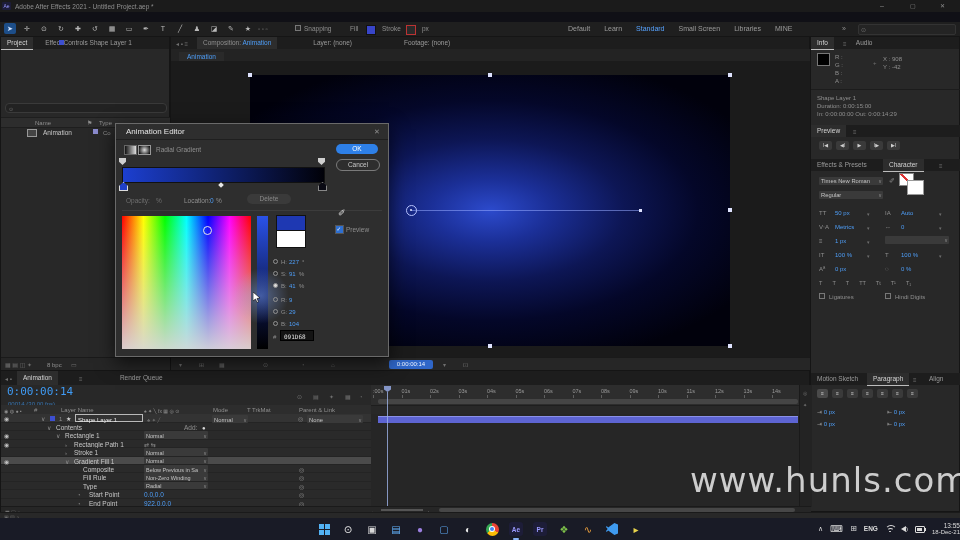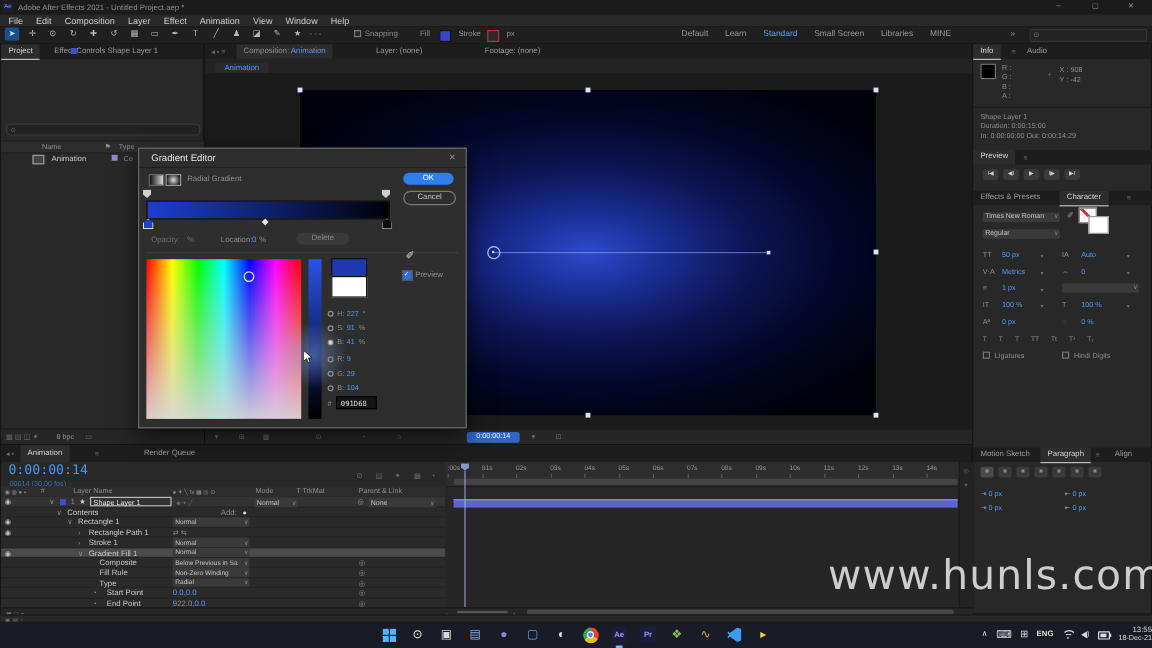--- a/index.html
+++ b/index.html
@@ -72,31 +72,20 @@
 <div id="app">
 
   <div id="titlebar">
     <span class="g" style="left:2px;top:2px;width:9px;height:8px;background:#1d1d38;color:#9a9aff;font-size:5px;line-height:8px;text-align:center;border-radius:1px">Ae</span>
     <span class="g t65 dim" style="left:15px;top:3px">Adobe After Effects 2021 - Untitled Project.aep *</span>
     <span class="g t7 dim" style="left:880px;top:2px">–</span>
     <span class="g t6 dim" style="left:910px;top:2px">▢</span>
     <span class="g t6 dim" style="left:940px;top:2px">✕</span>
   </div>
 
-  <div id="menubar">
-      <span class="mi">File</span>
-      <span class="mi">Edit</span>
-      <span class="mi">Composition</span>
-      <span class="mi">Layer</span>
-      <span class="mi">Effect</span>
-      <span class="mi">Animation</span>
-      <span class="mi">View</span>
-      <span class="mi">Window</span>
-      <span class="mi">Help</span>
-    </div>
 
   <div id="toolbar">
     <div id="tools">
         <span class="tool active">➤</span>
         <span class="tool">✛</span>
         <span class="tool">⊙</span>
         <span class="tool">↻</span>
         <span class="tool">✚</span>
         <span class="tool">↺</span>
         <span class="tool">▦</span>
@@ -493,21 +482,21 @@
       <span class="g t5 dim2" style="left:425px;top:1px">▲</span>
       <div class="g" style="left:438px;top:1px;width:356px;height:4px;background:#474747;border-radius:2px"></div>
     </div>
   </div>
 
   <div class="g" style="left:0;top:512px;width:960px;height:6px;background:#282828;border-top:1px solid #1a1a1a">
     <span class="g t5 dim2" style="left:4px;top:0">▣ ▤ ◔</span>
   </div>
 
   <div id="gdlg">
-    <span class="g t8 wht" style="left:10px;top:4px">Gradient Editor</span>
+    <span class="g t8 wht" style="left:10px;top:4px">Animation Editor</span>
     <span class="g t7 dim" style="left:258px;top:4px">✕</span>
     <div class="hline" style="left:0;top:15px;width:272px;background:#1f1f1f"></div>
     <div class="g" style="left:8px;top:21px;width:11px;height:8px;background:linear-gradient(to right,#111,#ddd);border:1px solid #666"></div>
     <div class="g" style="left:22px;top:21px;width:11px;height:8px;background:radial-gradient(circle,#ddd 0%,#111 90%);border:1px solid #999"></div>
     <span class="g t65 dim" style="left:40px;top:22px">Radial Gradient</span>
     <div class="pill" style="left:220px;top:20px;background:#2e80e8;color:#fff">OK</div>
     <div class="pill" style="left:220px;top:35px;border:1px solid #7a7a7a;color:#c8c8c8">Cancel</div>
 
     <div class="stopT" style="left:3px;top:34px"></div>
     <div class="stopT" style="left:202px;top:34px"></div>

